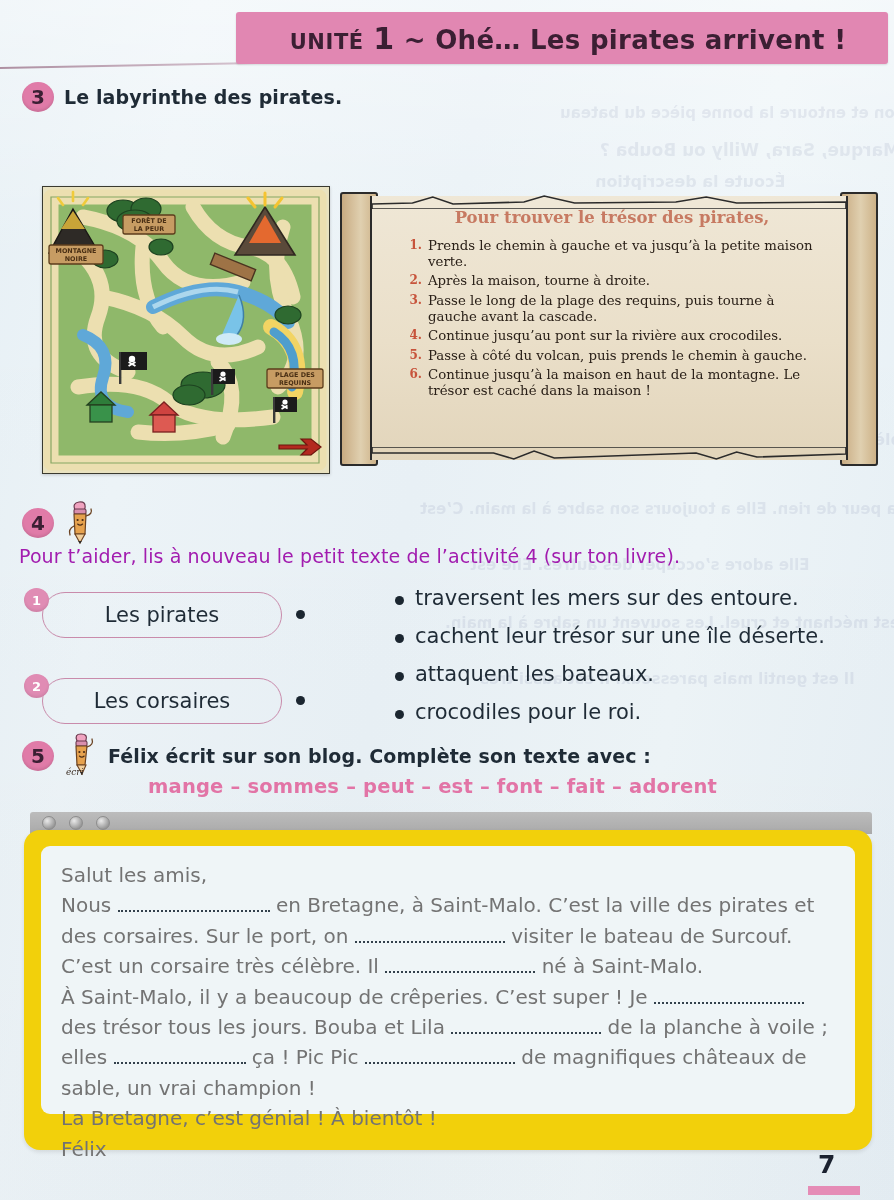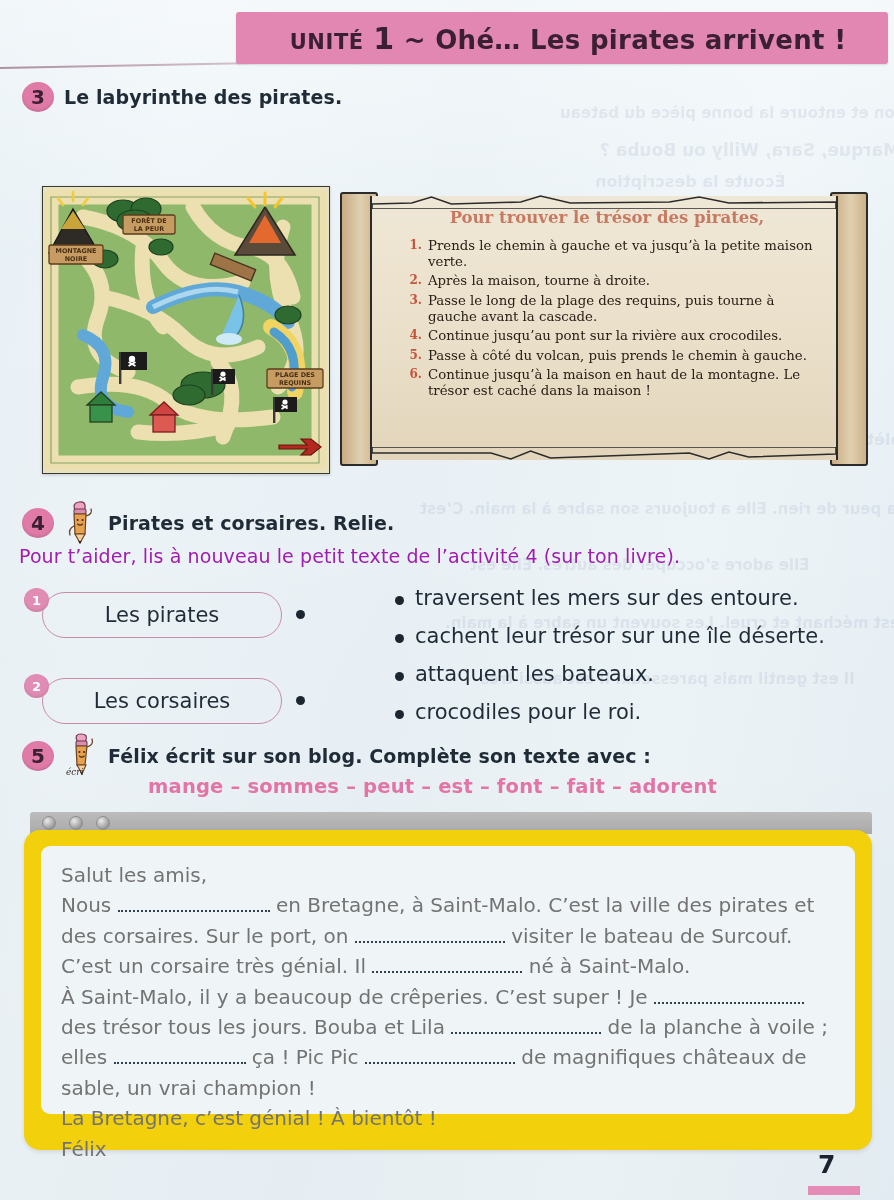--- a/index.html
+++ b/index.html
@@ -77,21 +77,21 @@
   #ex3 .line2{margin-left:34px;margin-top:6px;}
 
   .map-wrap{position:absolute;left:42px;top:186px;width:288px;height:288px;}
   .map-frame{
     position:absolute;inset:0;background:#f2f4e8;
     border:1px solid #3a3a30;box-shadow:0 1px 3px rgba(0,0,0,.18);
     overflow:hidden;
   }
 
   
-  .scroll{position:absolute;left:340px;top:186px;width:528px;height:292px;}
+  .scroll{position:absolute;left:340px;top:186px;width:528px;height:292px;padding-left:10px;}
   .scroll-body{
     position:absolute;left:30px;right:30px;top:10px;bottom:18px;
     background:linear-gradient(180deg,#efe7d6 0%,#eadfc9 55%,#e2d5bb 100%);
     border-left:2px solid #2b2b2b;border-right:2px solid #2b2b2b;
   }
   .scroll-edge{
     position:absolute;top:6px;bottom:12px;width:34px;
     background:linear-gradient(90deg,#c8ab82,#e0d0b0 55%,#cdb288);
     border:2px solid #2b2b2b;border-radius:3px;
   }
@@ -388,21 +388,20 @@
         <path d="M10 14 l12 0 l-1 20 l-10 0 z" fill="#e6a24e" stroke="#6b4322" stroke-width="1.2"></path>
         <path d="M11 34 l10 0 l-5 9 z" fill="#f2cf9c" stroke="#6b4322" stroke-width="1.1"></path>
         <path d="M14.2 41 l3.6 0 l-1.8 2.8 z" fill="#2b2b2b"></path>
         <circle cx="13.6" cy="20" r="1.1" fill="#4a2b15"></circle>
         <circle cx="18.6" cy="20" r="1.1" fill="#4a2b15"></circle>
         <path d="M13.6 24 q2.5 2.2 5 0" stroke="#4a2b15" stroke-width="1.1" fill="none" stroke-linecap="round"></path>
         <path d="M22 16 q7 -2 5 -7" stroke="#6b4322" stroke-width="1.3" fill="none" stroke-linecap="round"></path>
         <path d="M10 26 q-6 3 -4 9" stroke="#6b4322" stroke-width="1.3" fill="none" stroke-linecap="round"></path>
       </svg>
     </div>
-    <div class="ex-title">Pirates et corsaires. Relie.</div>
   </div>
 </div>
 <div class="ex4-sub">Pour t’aider, lis à nouveau le petit texte de l’activité 4 (sur ton livre).</div>
 
 <div class="match-left">
   <div class="pillwrap">
     <div class="pill-num">1</div>
     <div class="pill">Les pirates</div>
     <div class="dot-left"></div>
   </div>
@@ -463,21 +462,21 @@
   <div class="blog-frame">
     <div class="blog-inner">
       <div><span>Salut les amis,</span></div>
       <div>
         <span>Nous </span><span class="blank b-lg"></span><span> en Bretagne, à Saint-Malo. C’est la ville des pirates et</span>
       </div>
       <div>
         <span>des corsaires. Sur le port, on </span><span class="blank b-md"></span><span> visiter le bateau de Surcouf.</span>
       </div>
       <div>
-        <span>C’est un corsaire très génial. Il </span><span class="blank b-md"></span><span> né à Saint-Malo.</span>
+        <span>C’est un corsaire très célèbre. Il </span><span class="blank b-md"></span><span> né à Saint-Malo.</span>
       </div>
       <div>
         <span>À Saint-Malo, il y a beaucoup de crêperies. C’est super ! Je </span><span class="blank b-md"></span>
       </div>
       <div>
         <span>des trésor tous les jours. Bouba et Lila </span><span class="blank b-md"></span><span> de la planche à voile ;</span>
       </div>
       <div>
         <span>elles </span><span class="blank b-sm"></span><span> ça ! Pic Pic </span><span class="blank b-md"></span><span> de magnifiques châteaux de</span>
       </div>

